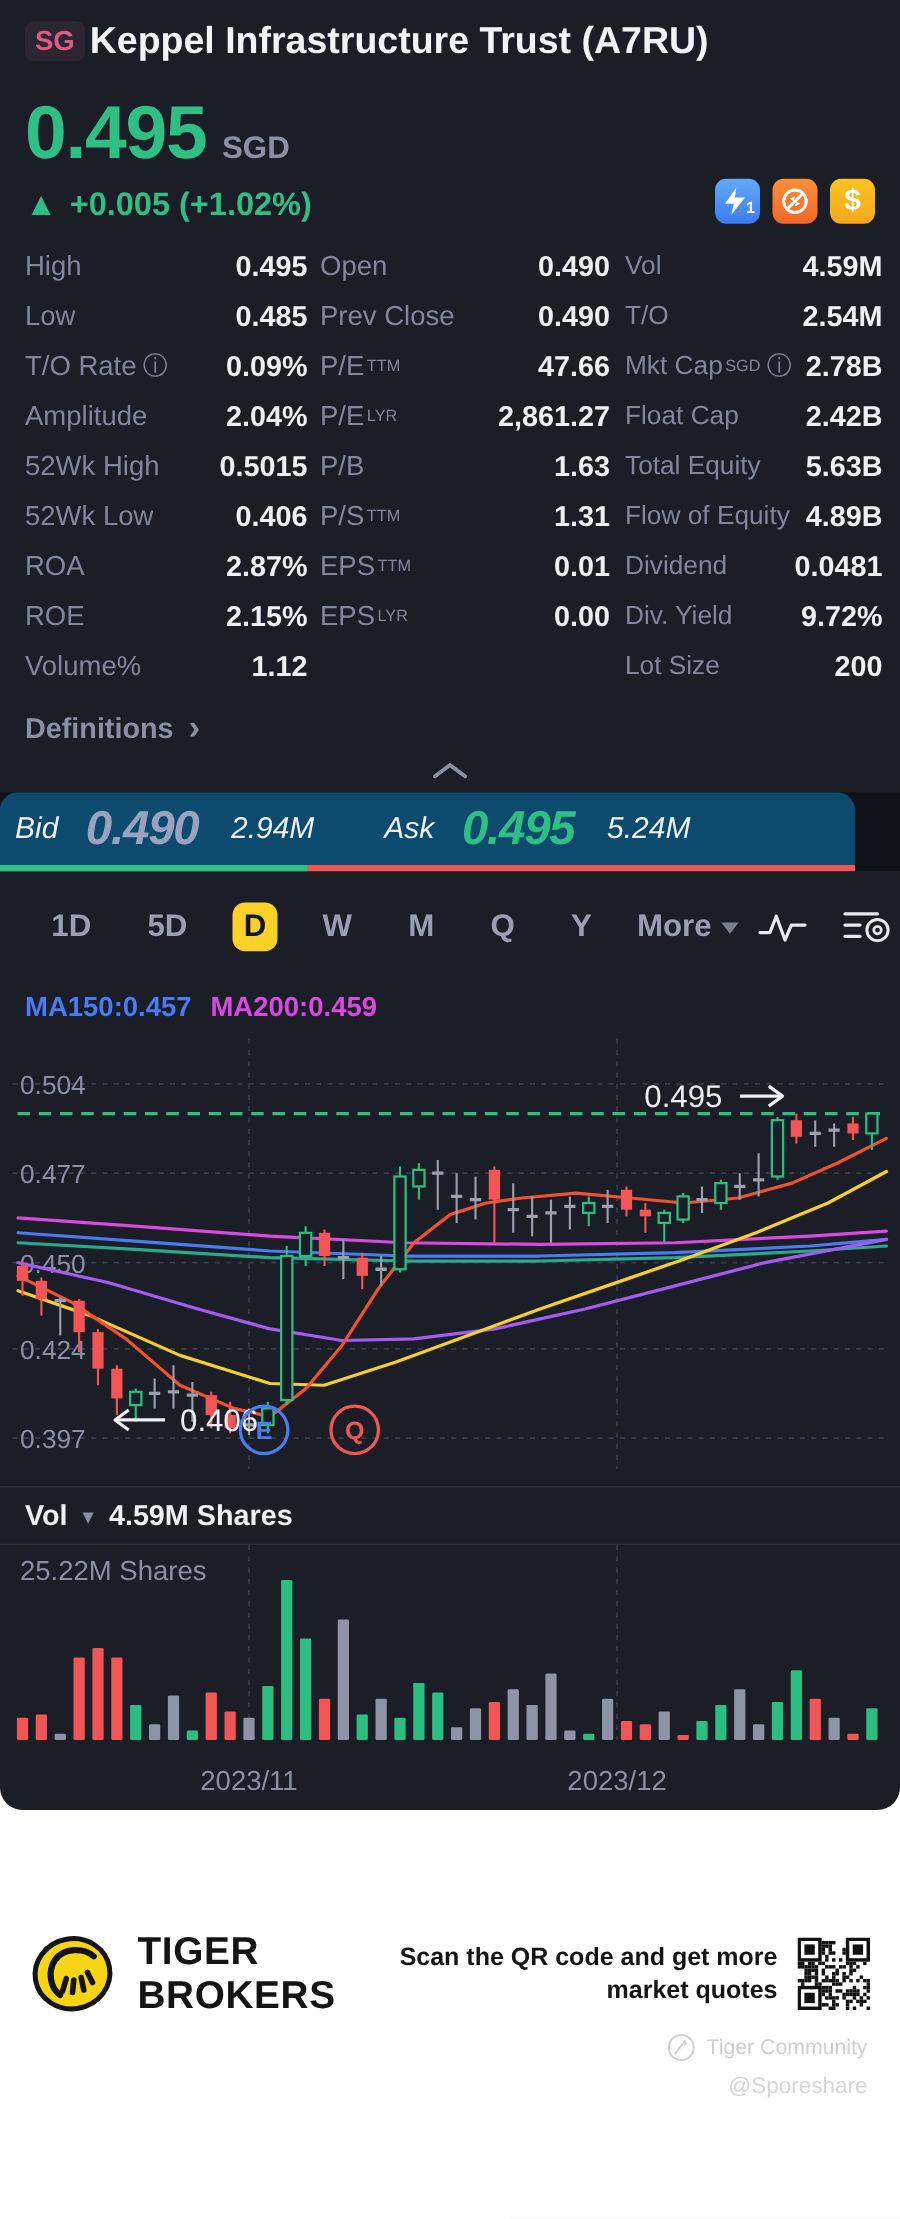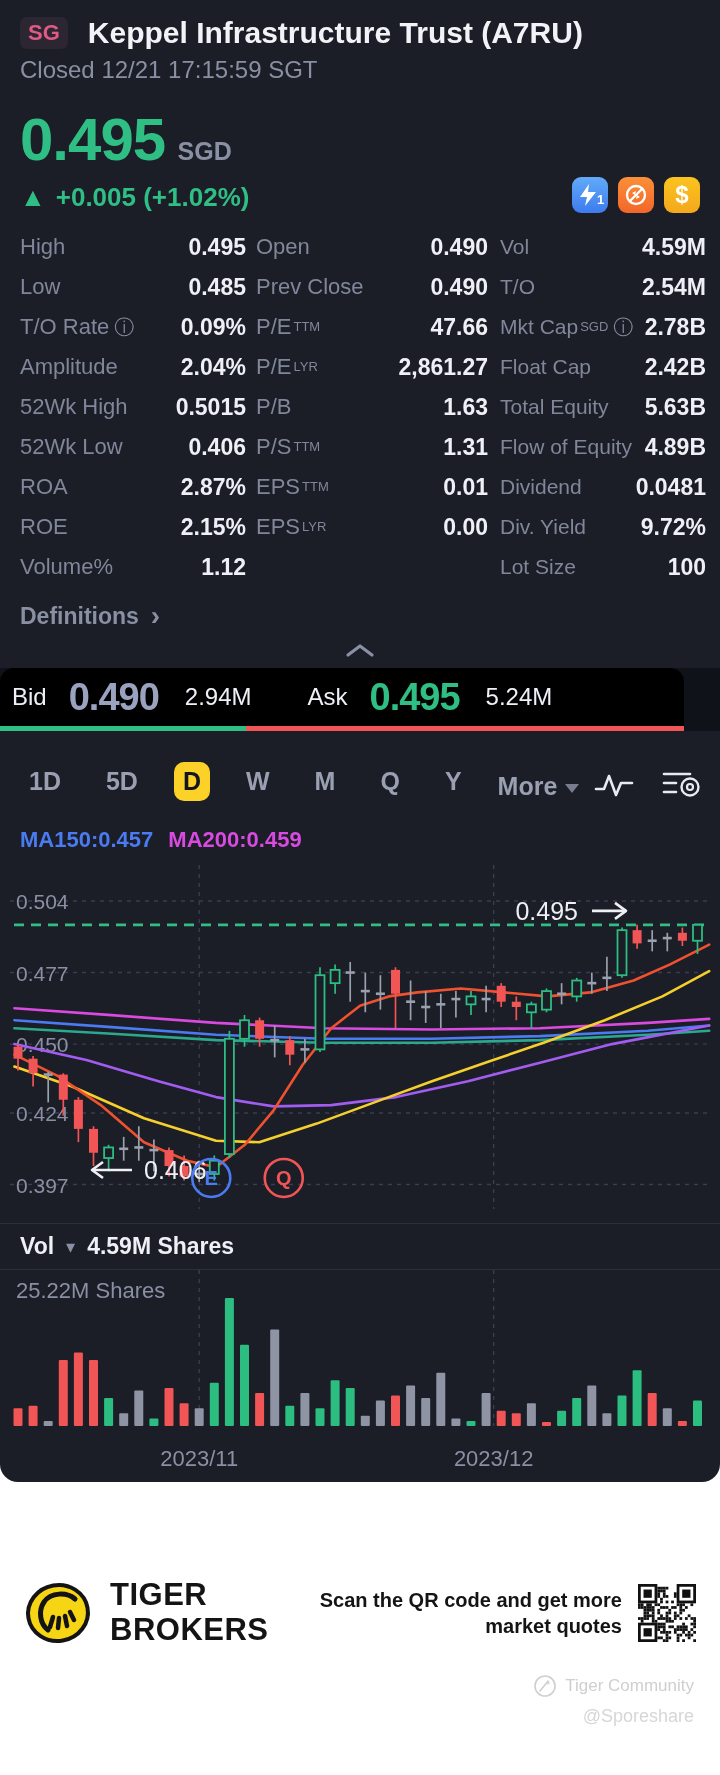--- a/index.html
+++ b/index.html
@@ -1,21 +1,21 @@
 <!DOCTYPE html>
 <html><head>
 <meta charset="utf-8">
 <style>
   html,body{margin:0;padding:0;background:#ffffff;}
   body{width:720px;font-family:"Liberation Sans",sans-serif;-webkit-font-smoothing:antialiased;}
   .screen{width:720px;height:1775px;overflow:hidden;background:#ffffff;position:relative;}
   .dark{background:#1b1d27;color:#edeff5;border-radius:0 0 18px 18px;padding-top:12px;}
 
   
-  .hdr-row{display:flex;align-items:center;gap:20px;padding:4px 20px 0;}
+  .hdr-row{display:flex;align-items:center;gap:4px;padding:4px 20px 0;}
   .badge{background:#2c2633;color:#e05a83;font-weight:700;font-size:22px;padding:3px 8px;border-radius:7px;}
   .title{font-size:30px;font-weight:700;color:#f2f3f7;}
   .status{padding:6px 20px 0;font-size:24px;color:#8a90a3;}
 
   
   .price-row{display:flex;align-items:flex-end;justify-content:space-between;padding:26px 20px 0;}
   .big-price{font-size:60px;font-weight:700;color:#2fbf84;letter-spacing:-1px;line-height:1;}
   .ccy{font-size:25px;font-weight:700;color:#8a90a3;margin-left:8px;}
   .chg{margin-top:12px;font-size:26px;font-weight:700;color:#2fbf84;display:flex;gap:10px;align-items:center;}
   .quick-icons{display:flex;gap:10px;margin-top:6px;}
@@ -37,31 +37,31 @@
   .c3 .slabel{font-size:21px;}
   .sval{color:#eef0f6;font-size:23px;font-weight:700;white-space:nowrap;}
   .info-i{display:inline-block;margin-left:5px;color:#81879a;font-size:20px;line-height:1;}
 
   .definitions{padding:10px 20px 0;color:#8a90a3;font-size:23px;font-weight:600;display:flex;align-items:center;gap:12px;height:38px;}
   .definitions .chev{font-size:28px;line-height:0.8;}
   .collapse{display:flex;justify-content:center;padding:8px 0 10px;}
 
   
   .ba-zone{background:#10121a;}
-  .ba-card{width:684px;background:#000000;border-radius:14px 14px 0 0;height:58px;display:flex;align-items:center;padding:0 12px;box-sizing:border-box;}
+  .ba-card{width:684px;background:#0c4a6e;border-radius:14px 14px 0 0;height:58px;display:flex;align-items:center;padding:0 12px;box-sizing:border-box;font-style:italic;}
   .ba-lbl{font-size:24px;color:#eef0f6;font-weight:400;}
   .ba-price-bid{font-size:38px;font-weight:700;color:#9aa2c0;margin-left:22px;letter-spacing:-1px;}
   .ba-price-ask{font-size:38px;font-weight:700;color:#2fbf84;margin-left:22px;letter-spacing:-1px;}
   .ba-size{font-size:24px;color:#eef0f6;margin-left:26px;}
   .ba-ask-group{margin-left:56px;display:flex;align-items:center;}
   .ba-bar{width:684px;height:5px;display:flex;background:#f25555;}
   .ba-bar .g{background:#2fbf84;height:100%;}
 
   
-  .tabs-row{display:flex;align-items:flex-end;padding:18px 20px 0;height:52px;}
+  .tabs-row{display:flex;align-items:center;padding:18px 32px 0;height:52px;}
   .tab{font-size:25px;font-weight:600;color:#9aa0b2;margin-right:27px;padding:5px 9px;border-radius:10px;cursor:pointer;}
   .tab.active{background:#fcd228;color:#15161d;}
   .more{display:flex;align-items:center;font-size:25px;font-weight:600;color:#9aa0b2;gap:8px;margin-right:14px;}
   .tri-down{width:0;height:0;border-left:7px solid transparent;border-right:7px solid transparent;border-top:9px solid #787e90;margin-top:3px;}
   .chart-icons{margin-left:auto;display:flex;align-items:center;gap:26px;}
 
   
   .legend{padding:22px 20px 0;font-size:22px;font-weight:600;line-height:1.55;}
   .legend span{margin-right:15px;white-space:nowrap;}
 
@@ -71,35 +71,34 @@
   .vol-hdr .vl{font-size:23px;font-weight:700;color:#eef0f6;}
   .vol-hdr .tri{color:#8a90a3;font-size:18px;}
   .vol-hdr .vv{font-size:23px;font-weight:700;color:#eef0f6;}
 
   
   .footer{padding:96px 24px 0;}
   .footer-row{display:flex;align-items:center;}
   .brand{margin-left:18px;color:#141414;font-size:31px;font-weight:800;line-height:1.12;letter-spacing:0.5px;}
   .tagline{margin-left:auto;width:340px;text-align:right;font-size:20px;font-weight:700;color:#141414;line-height:1.3;}
   .qr{margin-left:16px;}
-  .watermark{margin-top:26px;display:flex;flex-direction:column;align-items:flex-end;gap:8px;padding-right:2px;}
+  .watermark{margin-top:12px;display:flex;flex-direction:column;align-items:flex-end;gap:8px;padding-right:2px;}
   .wm-row{display:flex;align-items:center;gap:8px;color:#cfcfcf;font-size:17px;}
   .wm-handle{color:#d6d6d6;font-size:18px;}
 </style>
 </head>
 <body>
 
 <div class="screen">
   <div class="dark">
 
     <div class="hdr-row">
       <span class="badge">SG</span>
       <span class="title">Keppel Infrastructure Trust (A7RU)</span>
     </div>
-    <div class="status">Closed 12/21 17:15:59 SGT</div>
 
     <div class="price-row">
       <div>
         <div>
           <span class="big-price">0.495</span>
           <span class="ccy">SGD</span>
         </div>
         <div class="chg">
           <span>▲</span>
           <span>+0.005 (+1.02%)</span>
@@ -227,21 +226,21 @@
           <div class="srow">
             <span class="slabel">Dividend</span>
             <span class="sval">0.0481</span>
           </div>
           <div class="srow">
             <span class="slabel">Div. Yield</span>
             <span class="sval">9.72%</span>
           </div>
           <div class="srow">
             <span class="slabel">Lot Size</span>
-            <span class="sval">100</span>
+            <span class="sval">200</span>
           </div>
         </div>
     </div>
 
     <div class="definitions">
       <span>Definitions</span>
       <span class="chev">›</span>
     </div>
 
     <div class="collapse">

